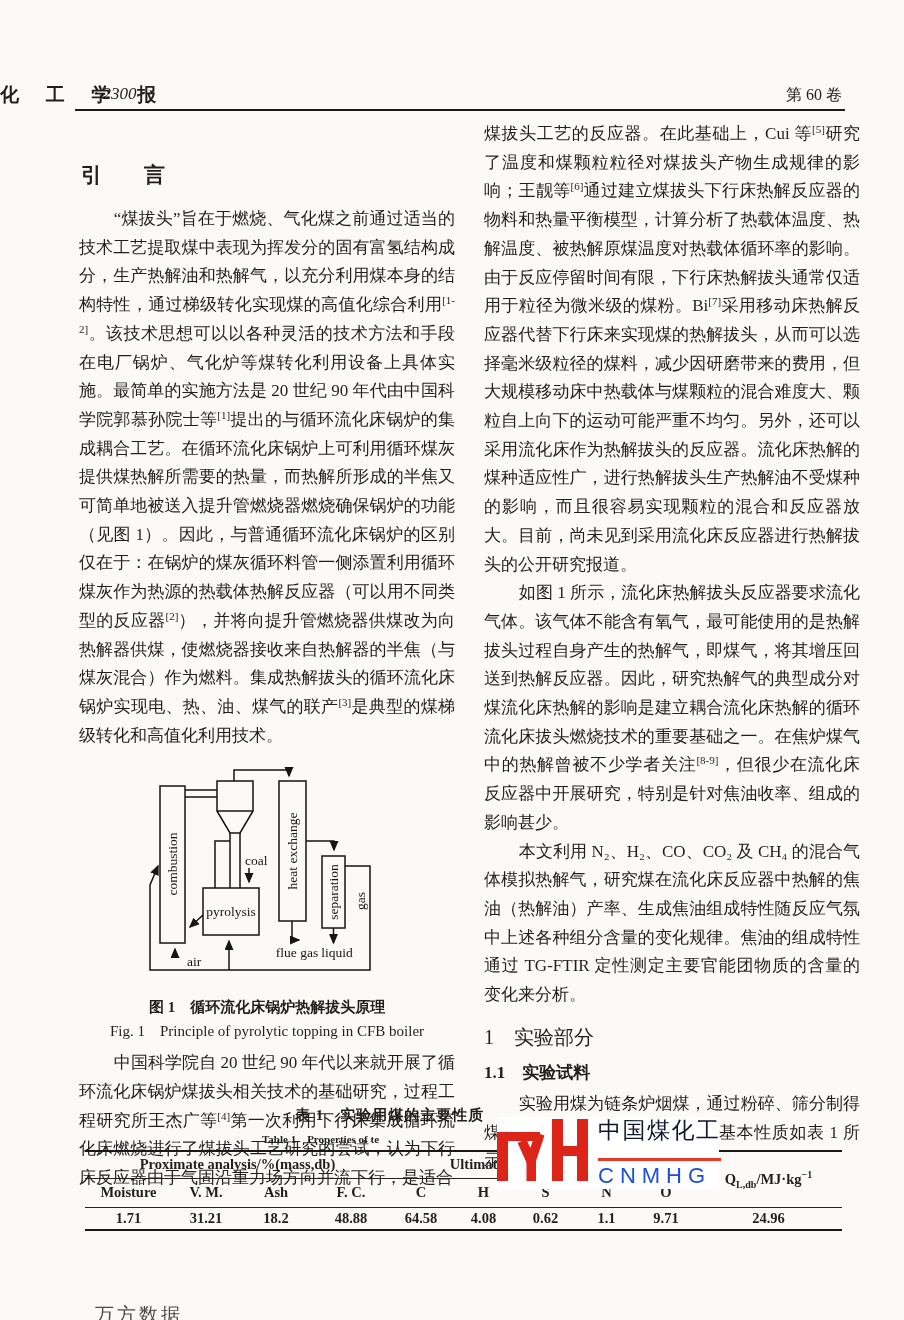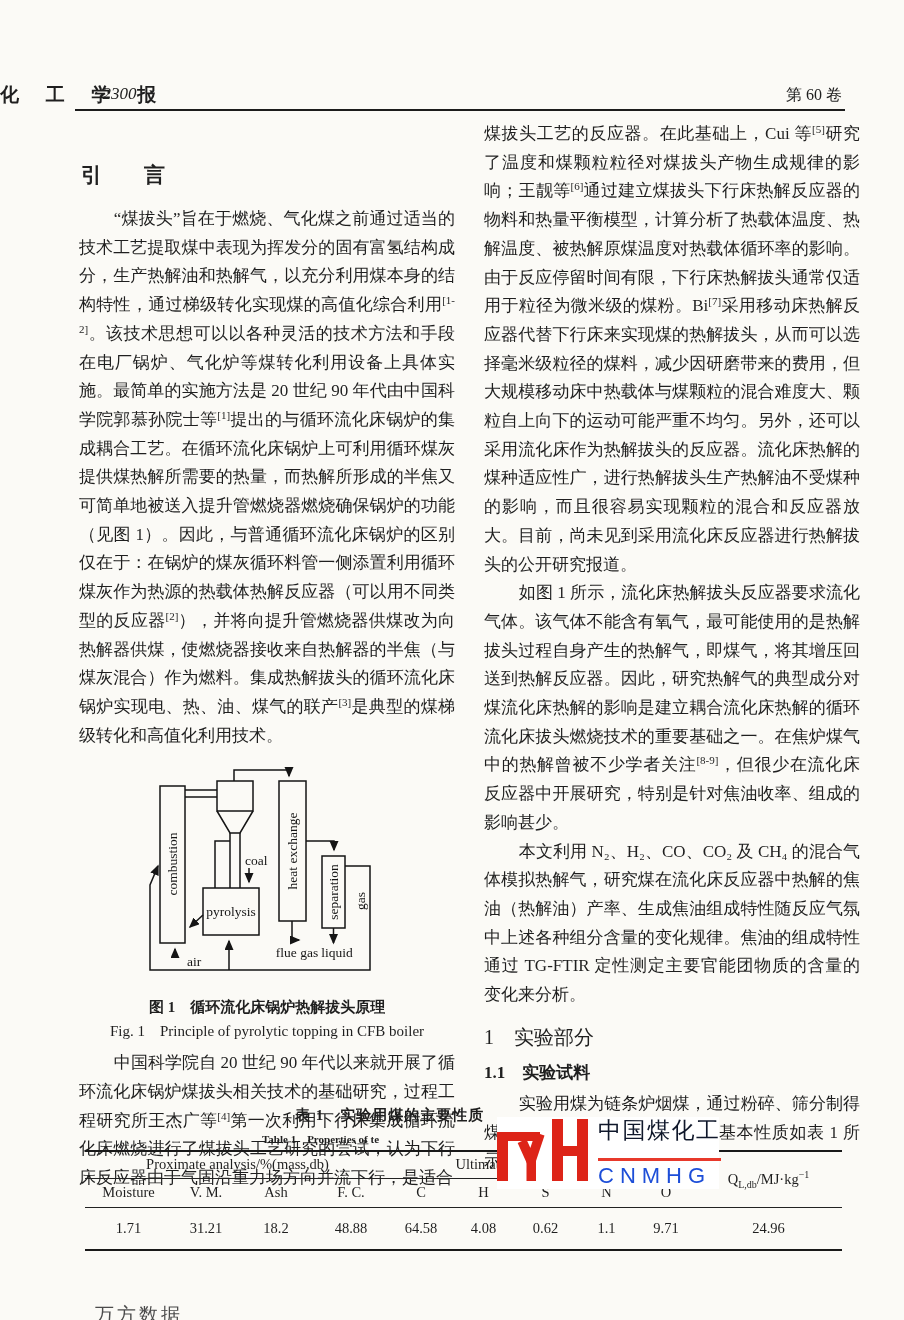--- a/index.html
+++ b/index.html
@@ -24,24 +24,24 @@
   
   .figwrap{margin:14px 0 0 58px;width:302px;}
   .cap-cn{text-align:center;font-weight:bold;font-size:15px;margin-top:8px;}
   .cap-en{text-align:center;font-size:15px;margin:5px 0 8px 0;}
   
   .tablewrap{position:absolute;left:85px;top:1106px;width:757px;}
   .ttl-cn{position:absolute;left:210px;top:0;font-size:15px;font-weight:bold;letter-spacing:1px;font-family:Liberation Serif, serif;}
   .ttl-en{position:absolute;left:177px;top:26px;font-size:11px;font-weight:bold;}
   table.props{position:absolute;left:0;top:44px;width:757px;border-collapse:collapse;
               border-top:2.2px solid #191919;border-bottom:2.2px solid #191919;}
-  table.props th,table.props td{font-weight:normal;font-size:14.5px;text-align:center;padding:0;}
+  table.props th,table.props td{font-weight:bold;font-size:14.5px;text-align:center;padding:0;}
   tr.grp-row{height:27px;}
   tr.lbl-row{height:29px;}
-  tr.val-row{height:43px;}
+  tr.val-row{height:23px;}
   th.grp{border-bottom:1.3px solid #222;}
   th.grp-ult{text-align:left;padding-left:38px;}
   tr.lbl-row th{border-bottom:1.3px solid #222;}
   th.qcell{border-bottom:1.3px solid #222;font-size:14.5px;}
   th.qcell sub{font-size:10px;}
   th.qcell sup{font-size:10px;}
   
   .watermark{position:absolute;left:497px;top:1117px;width:222px;height:72px;background:#ffffff;
              display:flex;align-items:flex-start;gap:9px;z-index:5;}
   .wm-glyph{flex:0 0 auto;margin-top:2px;}

